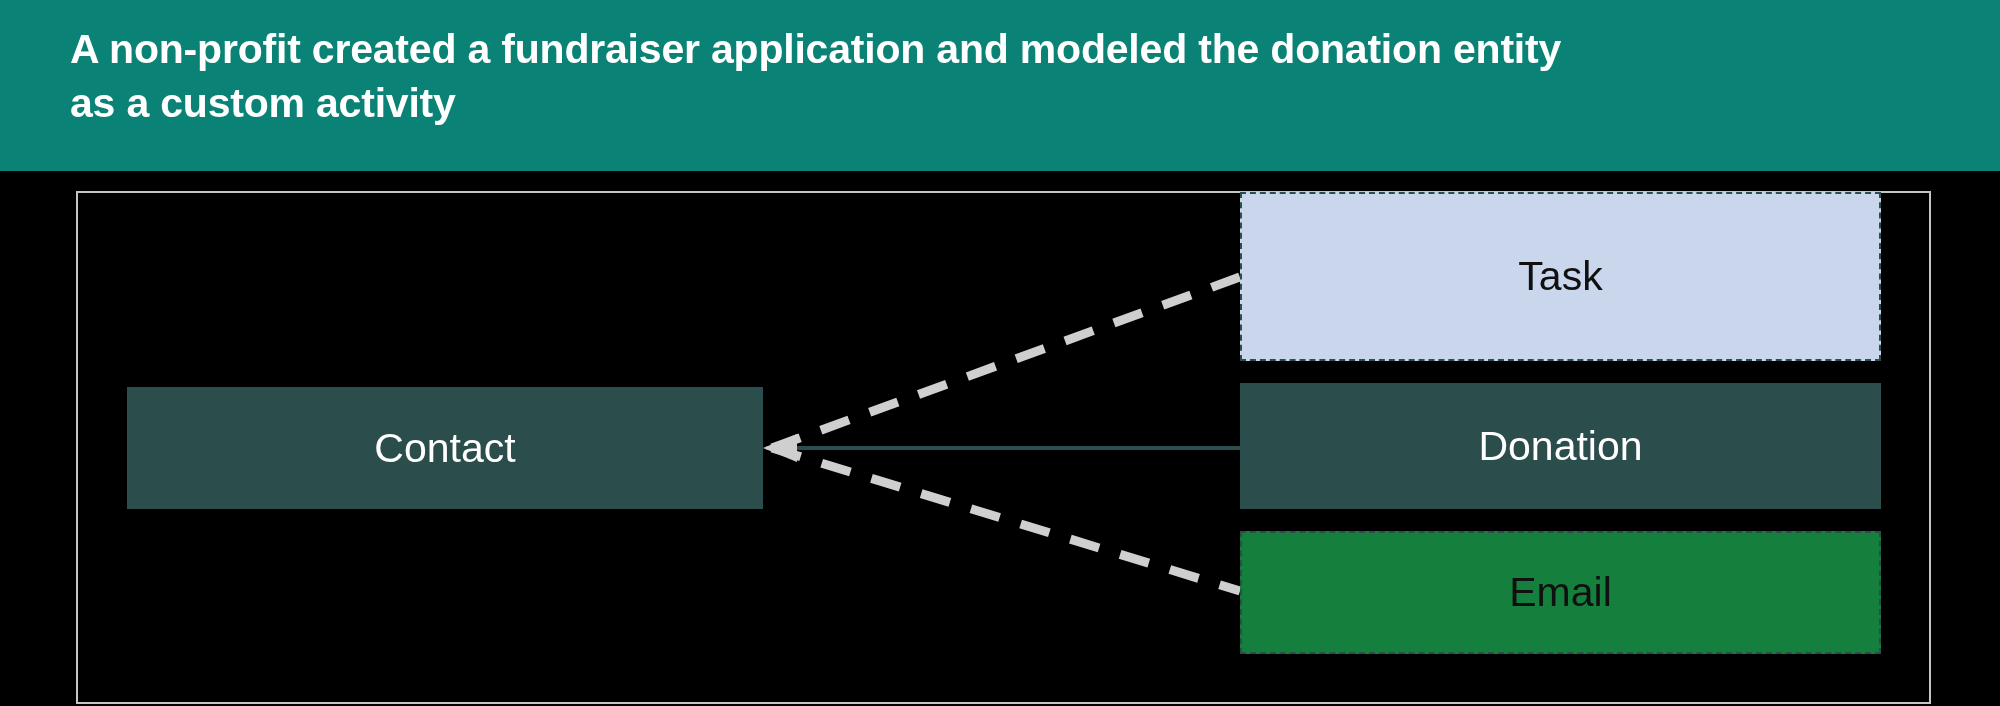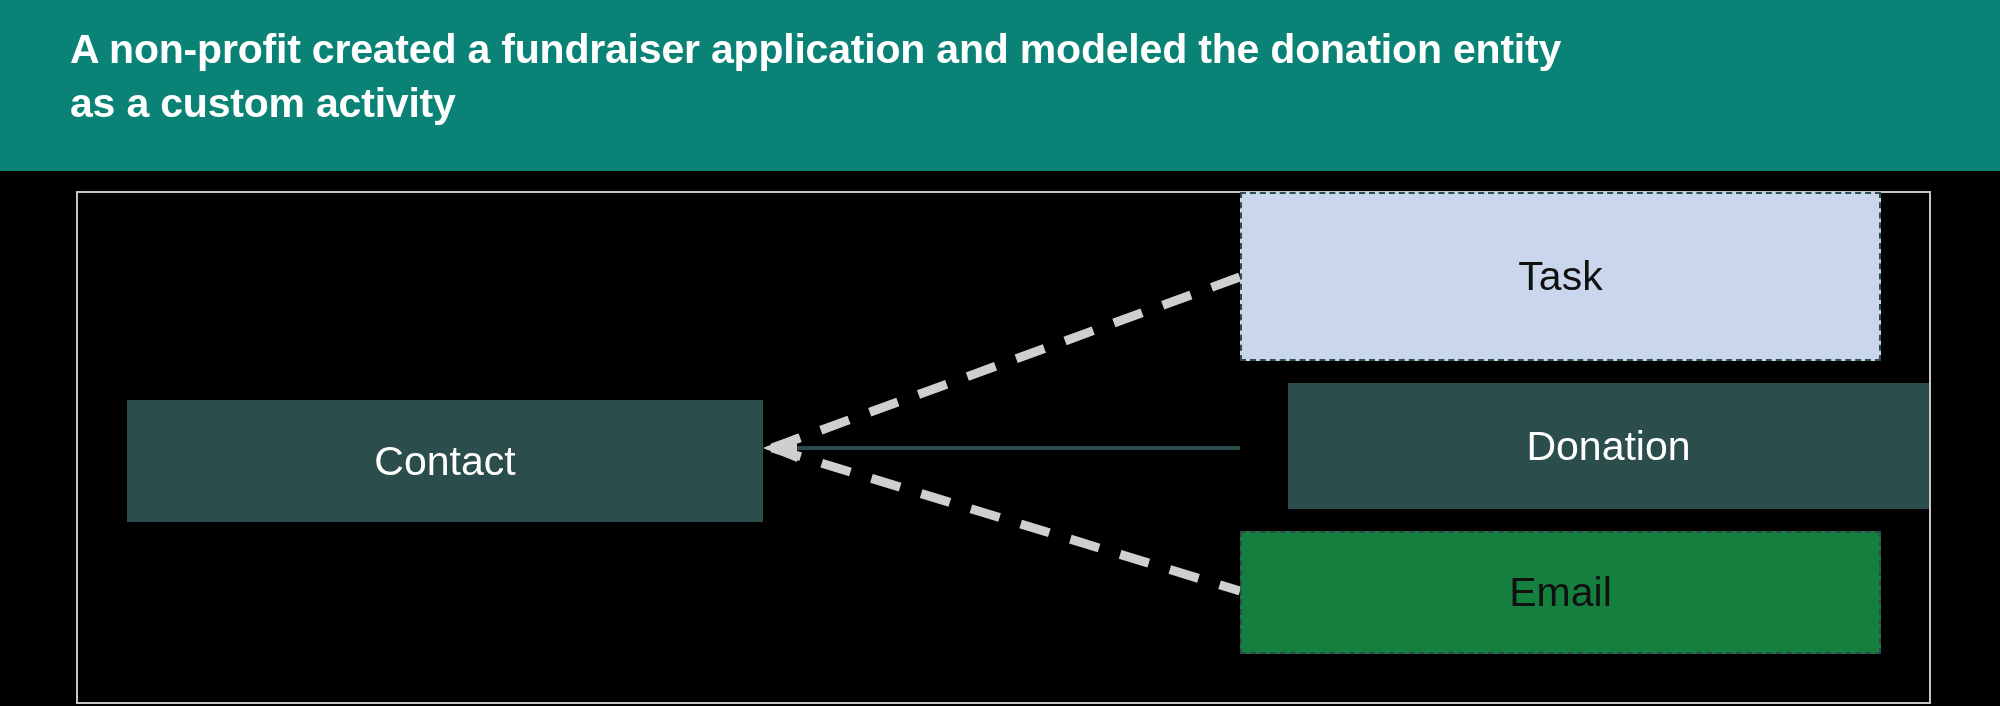--- a/index.html
+++ b/index.html
@@ -95,42 +95,40 @@
   }
 
   .box-contact {
     left: 127px;
     top: 216px;
     width: 636px;
     height: 122px;
     background: #2b4d4c;
     color: #ffffff;
     border: none;
-    margin-top: 13px;
   }
 
   .box-task {
     left: 1240px;
     top: 21px;
     width: 641px;
     height: 169px;
     background: #c9d6ec;
     color: #101010;
     border: 2px dashed #2b4d4c;
   }
 
   .box-donation {
     left: 1240px;
     top: 212px;
     width: 641px;
     height: 126px;
     background: #2b4d4c;
     color: #ffffff;
     border: none;
-    margin-left: 48px;
   }
 
   .box-email {
     left: 1240px;
     top: 360px;
     width: 641px;
     height: 123px;
     background: #15803d;
     color: #101010;
     border: 2px dashed #2b4d4c;

